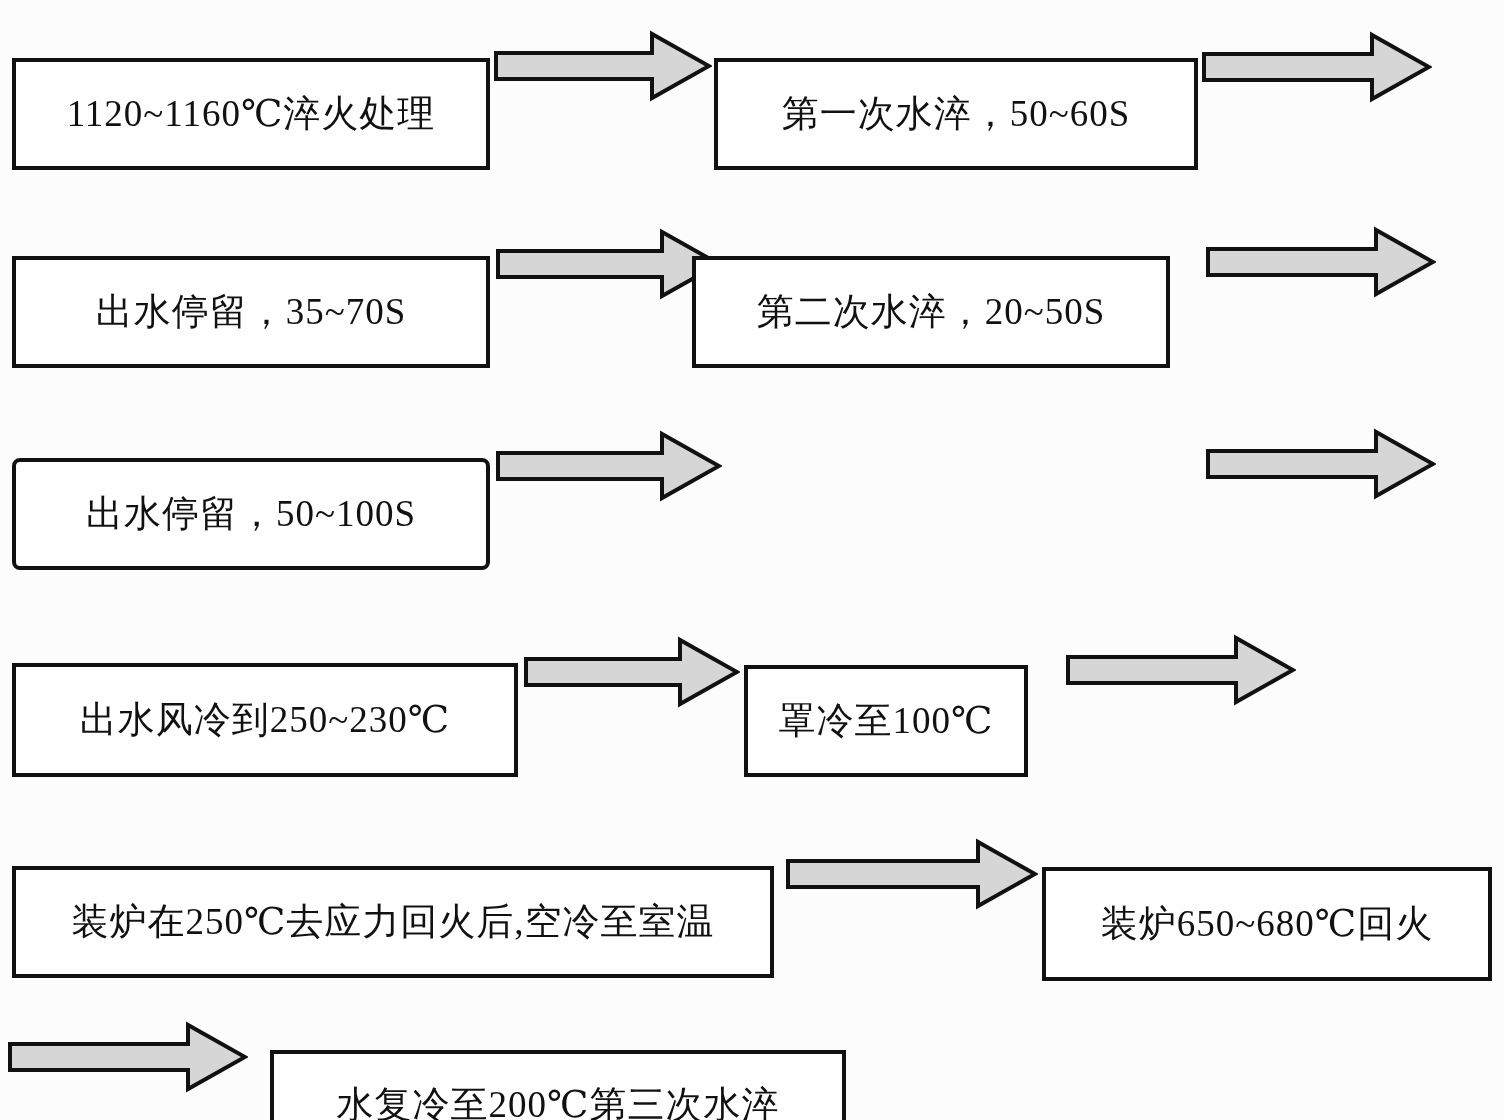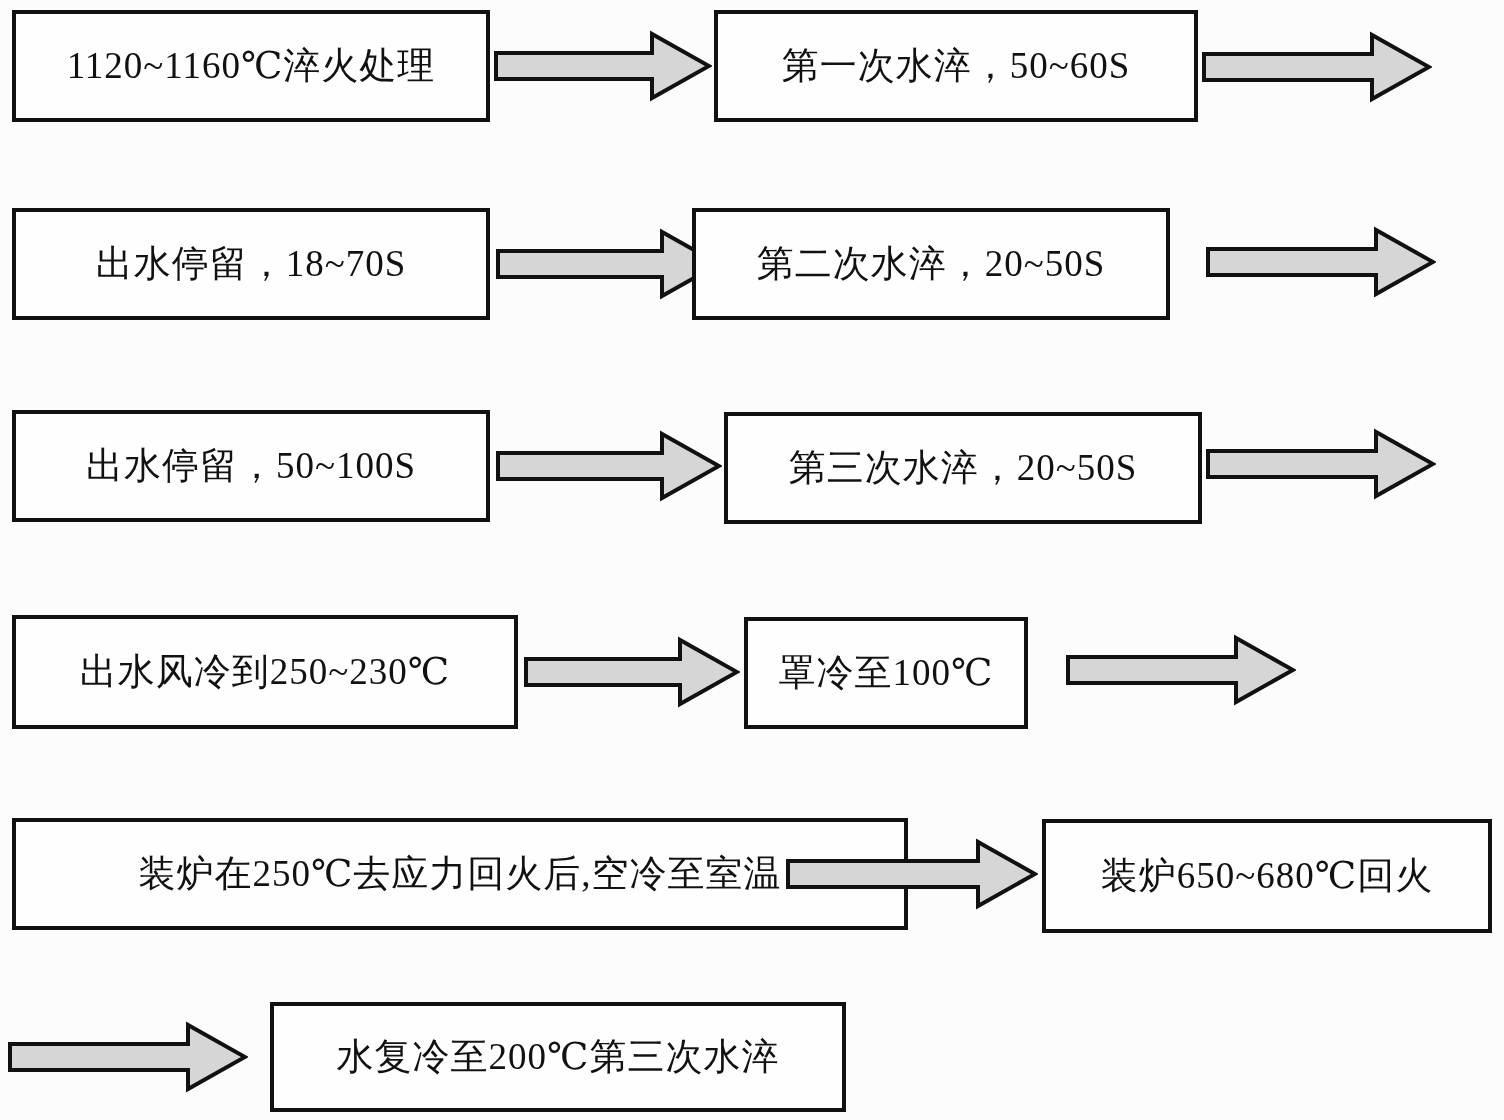--- a/index.html
+++ b/index.html
@@ -20,35 +20,36 @@
     border:4px solid #111111;
     background:#fefefe;
     display:flex;
     align-items:center;
     justify-content:center;
     font-size:37px;
     letter-spacing:1px;
     color:#111111;
     white-space:nowrap;
     text-align:left;
+    margin-top:48px;
   }
   .arrow{
     position:absolute;
     display:block;
   }
   
   .b1 {left:12px;   top:10px;   width:478px; height:112px;}
   .b2 {left:714px;  top:10px;   width:484px; height:112px;}
   .b3 {left:12px;   top:208px;  width:478px; height:112px;}
   .b4 {left:692px;  top:208px;  width:478px; height:112px;}
-  .b5 {left:12px;   top:410px;  width:478px; height:112px;}
+  .b5 {left:12px;   top:410px;  width:478px; height:112px;border-radius:8px;}
   .b6 {left:724px;  top:412px;  width:478px; height:112px;}
   .b7 {left:12px;   top:615px;  width:506px; height:114px;}
   .b8 {left:744px;  top:617px;  width:284px; height:112px;}
-  .b9 {left:12px;   top:818px;  width:896px; height:112px;}
+  .b9 {left:12px;   top:818px;  width:762px; height:112px;}
   .b10{left:1042px; top:819px;  width:450px; height:114px;}
   .b11{left:270px;  top:1002px; width:576px; height:110px;}
   
   .a1 {left:494px;  top:26px;}
   .a2 {left:1202px; top:27px;}
   .a3 {left:496px;  top:224px;}
   .a4 {left:1206px; top:222px;}
   .a5 {left:496px;  top:426px;}
   .a6 {left:1206px; top:424px;}
   .a7 {left:524px;  top:632px;}
@@ -67,40 +68,39 @@
         <polygon points="2,27 158,27 158,8 215,40 158,72 158,53 2,53" fill="#d6d6d6" stroke="#111111" stroke-width="4"></polygon>
       </svg>
   </span>
   <div class="box b2">第一次水淬，50~60S</div>
   <span class="arrow a2">
     <svg width="230" height="80" viewBox="0 0 230 80">
         <polygon points="2,27 170,27 170,8 227,40 170,72 170,53 2,53" fill="#d6d6d6" stroke="#111111" stroke-width="4"></polygon>
       </svg>
   </span>
 
-  <div class="box b3">出水停留，18~70S</div>
+  <div class="box b3">出水停留，35~70S</div>
   <span class="arrow a3">
     <svg width="226" height="80" viewBox="0 0 226 80">
         <polygon points="2,27 166,27 166,8 223,40 166,72 166,53 2,53" fill="#d6d6d6" stroke="#111111" stroke-width="4"></polygon>
       </svg>
   </span>
   <div class="box b4">第二次水淬，20~50S</div>
   <span class="arrow a4">
     <svg width="230" height="80" viewBox="0 0 230 80">
         <polygon points="2,27 170,27 170,8 227,40 170,72 170,53 2,53" fill="#d6d6d6" stroke="#111111" stroke-width="4"></polygon>
       </svg>
   </span>
 
   <div class="box b5">出水停留，50~100S</div>
   <span class="arrow a5">
     <svg width="226" height="80" viewBox="0 0 226 80">
         <polygon points="2,27 166,27 166,8 223,40 166,72 166,53 2,53" fill="#d6d6d6" stroke="#111111" stroke-width="4"></polygon>
       </svg>
   </span>
-  <div class="box b6">第三次水淬，20~50S</div>
   <span class="arrow a6">
     <svg width="230" height="80" viewBox="0 0 230 80">
         <polygon points="2,27 170,27 170,8 227,40 170,72 170,53 2,53" fill="#d6d6d6" stroke="#111111" stroke-width="4"></polygon>
       </svg>
   </span>
 
   <div class="box b7">出水风冷到250~230℃</div>
   <span class="arrow a7">
     <svg width="216" height="80" viewBox="0 0 216 80">
         <polygon points="2,27 156,27 156,8 213,40 156,72 156,53 2,53" fill="#d6d6d6" stroke="#111111" stroke-width="4"></polygon>

